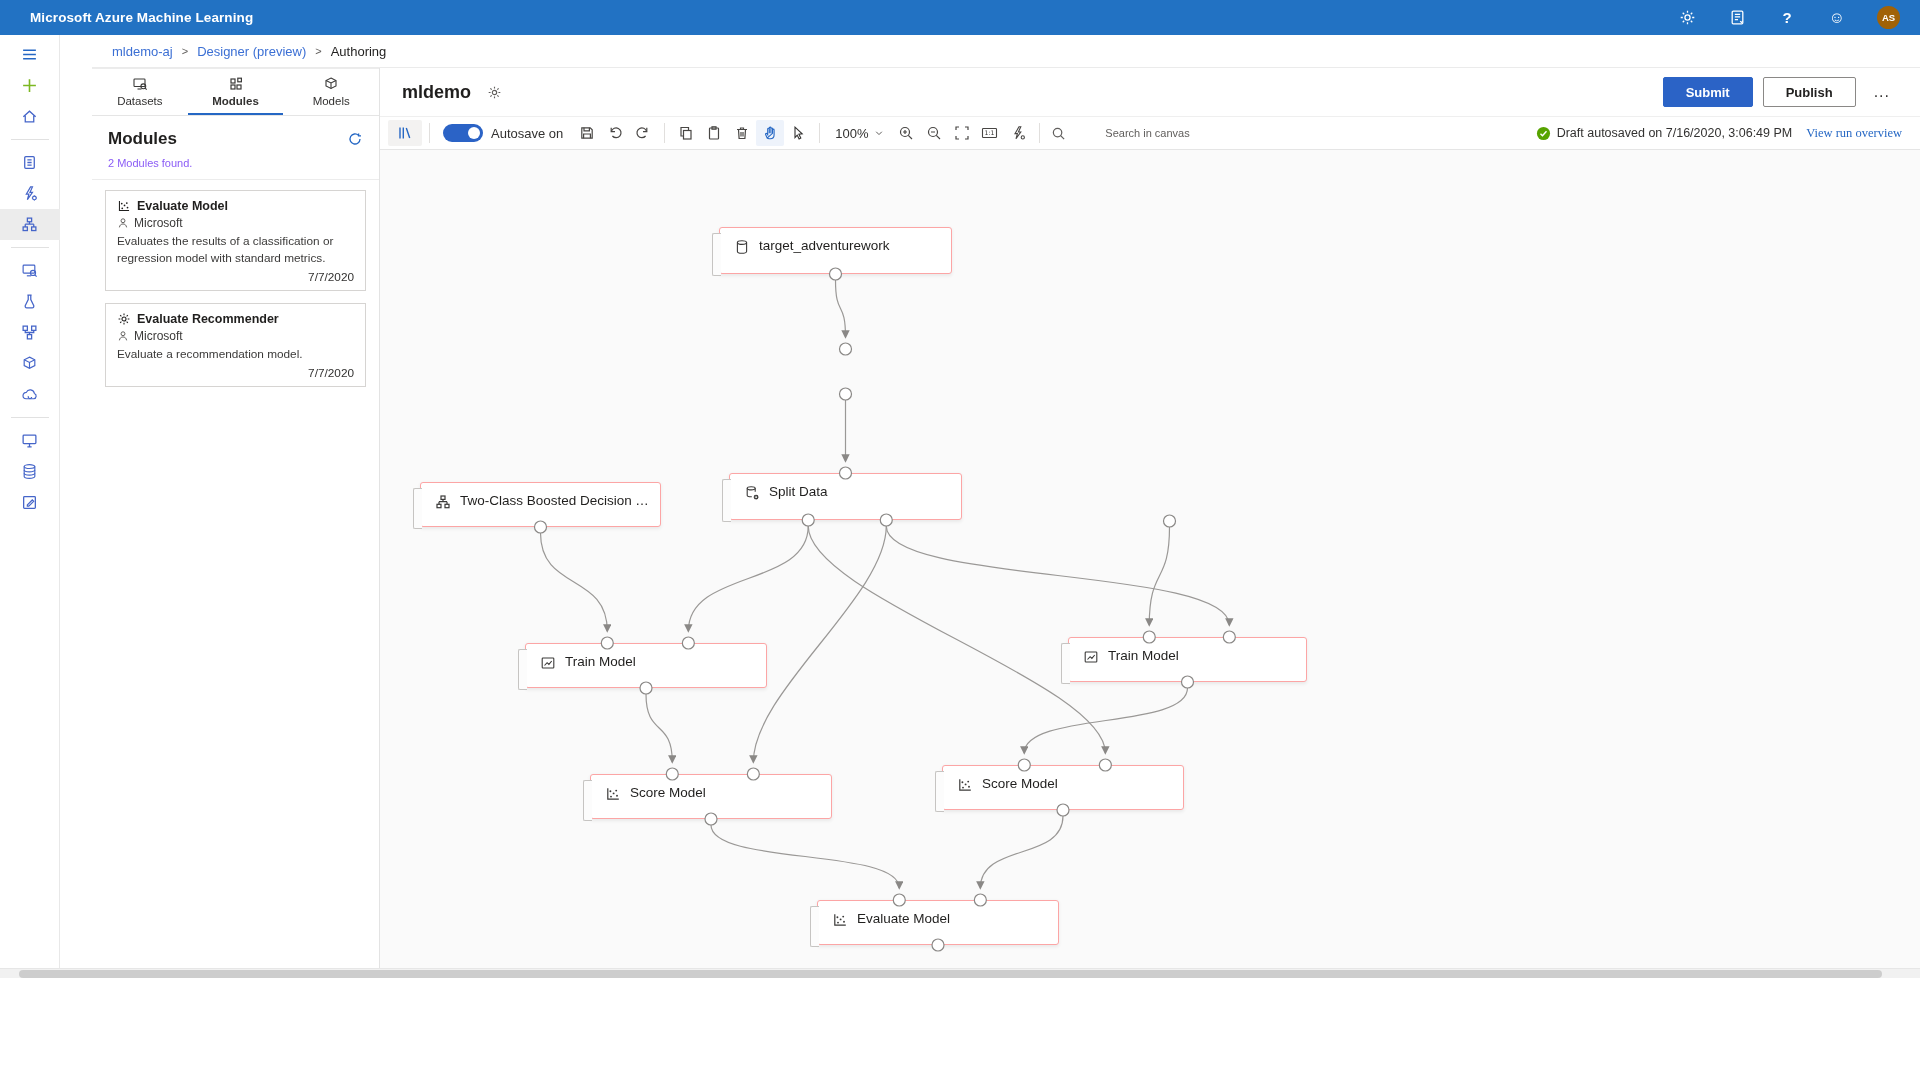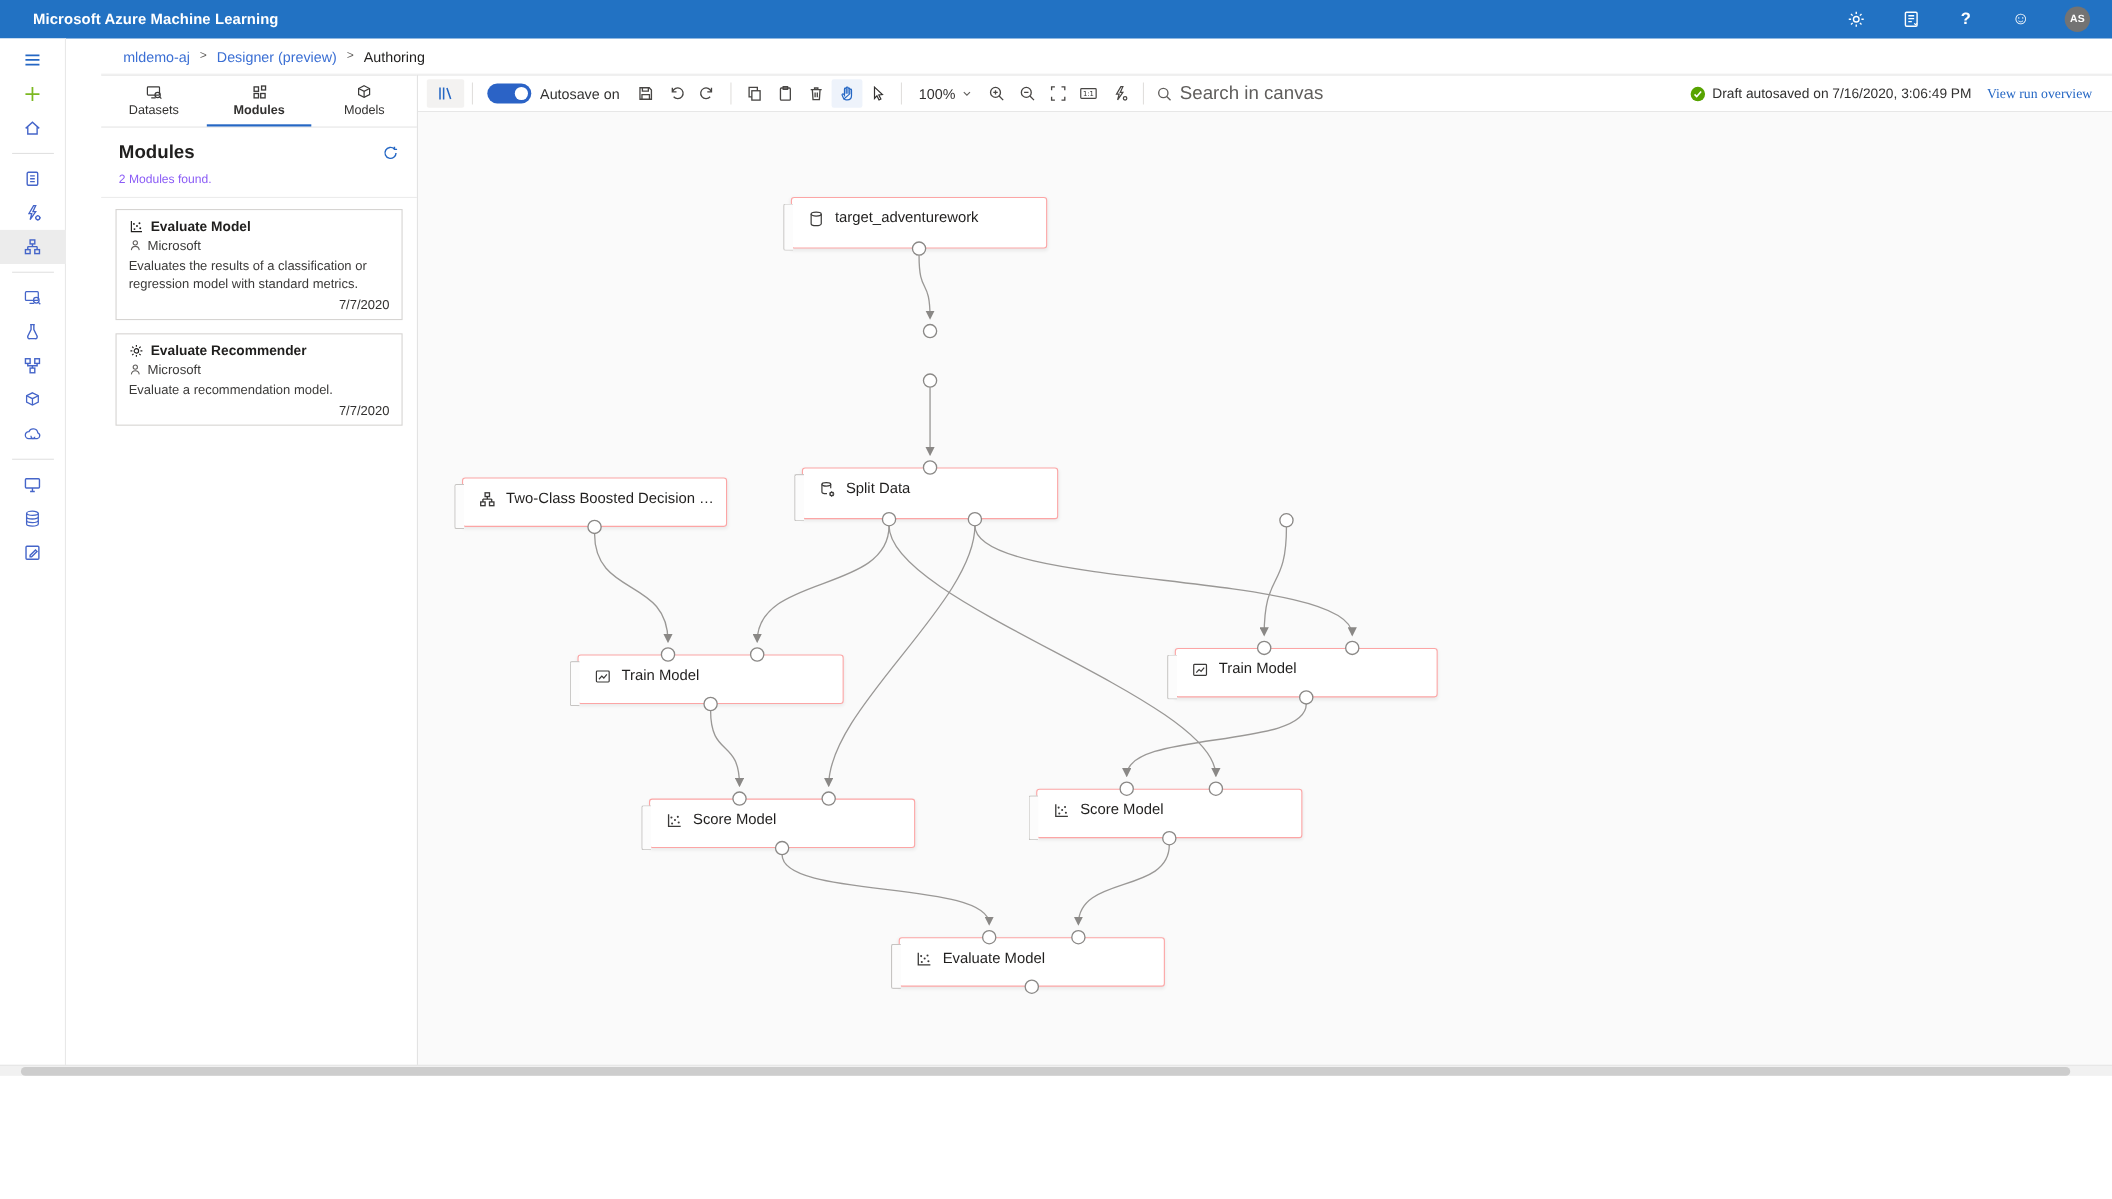--- a/index.html
+++ b/index.html
@@ -7,21 +7,21 @@
   body { font-family:"Liberation Sans","DejaVu Sans",sans-serif; color:#201f1e; background:#fff; }
   .page { position:relative; width:1920px; height:978px; display:flex; flex-direction:column; }
 
   
   .topbar { height:35px; background:#2272c3; display:flex; align-items:center; color:#fff; flex:0 0 auto; }
   .topbar-title { padding-left:30px; font-weight:bold; font-size:13.5px; letter-spacing:.1px; }
   .topbar-right { margin-left:auto; display:flex; align-items:center; gap:30px; padding-right:20px; }
   .topbar-right .tbi { display:flex; align-items:center; justify-content:center; width:20px; height:20px; cursor:pointer; }
   .help-glyph { font-size:15px; font-weight:bold; }
   .smiley-glyph { font-size:16px; line-height:1; }
-  .avatar { width:23px; height:23px; border-radius:50%; background:#737373; color:#fff; font-size:9.5px; font-weight:bold; display:flex; align-items:center; justify-content:center; }
+  .avatar { width:23px; height:23px; border-radius:50%; background:#a16207; color:#fff; font-size:9.5px; font-weight:bold; display:flex; align-items:center; justify-content:center; }
 
   .app-row { display:flex; flex:1; min-height:0;gap:32px; }
 
   
   .rail { width:60px; background:#fff; border-right:1px solid #e8e8e8; display:flex; flex-direction:column; align-items:center; padding-top:4px; flex:0 0 auto; }
   .rail-item { width:60px; height:31px; display:flex; align-items:center; justify-content:center; color:#4565c9; cursor:pointer; }
   .rail-item.active { background:#ececec; }
   .rail-item.green { color:#7cb821; }
   .rail-div { width:38px; height:1px; background:#e1e1e1; margin:7px 0; }
 
@@ -66,21 +66,21 @@
   .toolbar { height:34px; border-top:1px solid #efefef; border-bottom:1px solid #e5e5e5; display:flex; align-items:center; padding:0 10px 0 8px; font-size:13px; color:#323130; flex:0 0 auto; }
   .tb-btn { min-width:28px; height:26px; display:flex; align-items:center; justify-content:center; cursor:pointer; border-radius:2px; color:#484644; }
   .tb-btn.library { background:#f3f2f1; color:#2567c4; width:34px; }
   .tb-btn.pan-active { background:#eef3fb; color:#2567c4; }
   .tb-sep { width:1px; height:20px; background:#e1dfdd; margin:0 7px; }
   .toggle { width:40px; height:18px; border-radius:10px; background:#2b63c6; position:relative; cursor:pointer; margin:0 8px 0 6px; }
   .toggle .knob { position:absolute; right:3px; top:3px; width:12px; height:12px; border-radius:50%; background:#fff; }
   .autosave-label { margin-right:10px; }
   .zoom-ctl { display:flex; align-items:center; gap:5px; padding:0 8px; cursor:pointer; color:#323130; }
   .canvas-search { display:flex; align-items:center; gap:7px; margin-left:4px; color:#605e5c; }
-  .canvas-search input { border:none; outline:none; font-size:17px; font-family:inherit; width:150px; color:#323130; }
+  .canvas-search input { border:none; outline:none; font-size:11px; font-family:inherit; width:150px; color:#323130;text-align:center; }
   .canvas-search input::placeholder { color:#605e5c; }
   .tb-status { margin-left:auto; display:flex; align-items:center; gap:6px; font-size:12.5px; color:#323130; padding-right:8px; }
   .run-link { color:#2567c4; cursor:pointer; margin-left:8px; white-space:nowrap;font-family:Liberation Serif, serif; }
 
   
   .canvas { position:relative; flex:1; background:#fafafa; overflow:hidden; }
   #node-layer { position:absolute; inset:0; }
   #edge-layer { position:absolute; inset:0; width:100%; height:100%; pointer-events:none; }
   .edge { fill:none; stroke:#9a9896; stroke-width:1.2; }
   .port { fill:#fff; stroke:#8a8886; stroke-width:1.2; }
@@ -306,20 +306,34 @@
                   </svg>
                 <span>Microsoft</span>
               </div>
               <div class="card-desc">Evaluate a recommendation model.</div>
               <div class="card-date">7/7/2020</div>
             </div>
           </div>
         </div>
 
         <div class="main">
+          <div class="main-header">
+            <span class="pipeline-title">mldemo</span>
+            <span class="title-gear">
+              <svg width="15" height="15" viewBox="0 0 16 16" fill="none" stroke="currentColor" stroke-width="1.2">
+                  <circle cx="8" cy="8" r="2.3"></circle>
+                  <path d="M8 1.8v2M8 12.2v2M1.8 8h2M12.2 8h2M3.6 3.6L5 5M11 11l1.4 1.4M12.4 3.6L11 5M5 11l-1.4 1.4"></path>
+                </svg>
+            </span>
+            <div class="header-actions">
+              <button class="btn btn-primary">Submit</button>
+              <button class="btn btn-default">Publish</button>
+              <span class="more-btn">...</span>
+            </div>
+          </div>
 
           <div class="toolbar">
             <span class="tb-btn library">
               <svg width="16" height="16" viewBox="0 0 16 16" fill="none" stroke="currentColor" stroke-width="1.4">
                   <path d="M3 2.5v11M6.3 2.5v11M9.3 3l3.4 10"></path>
                 </svg>
             </span>
             <span class="tb-sep"></span>
             <span class="toggle">
                 <span class="knob"></span>

